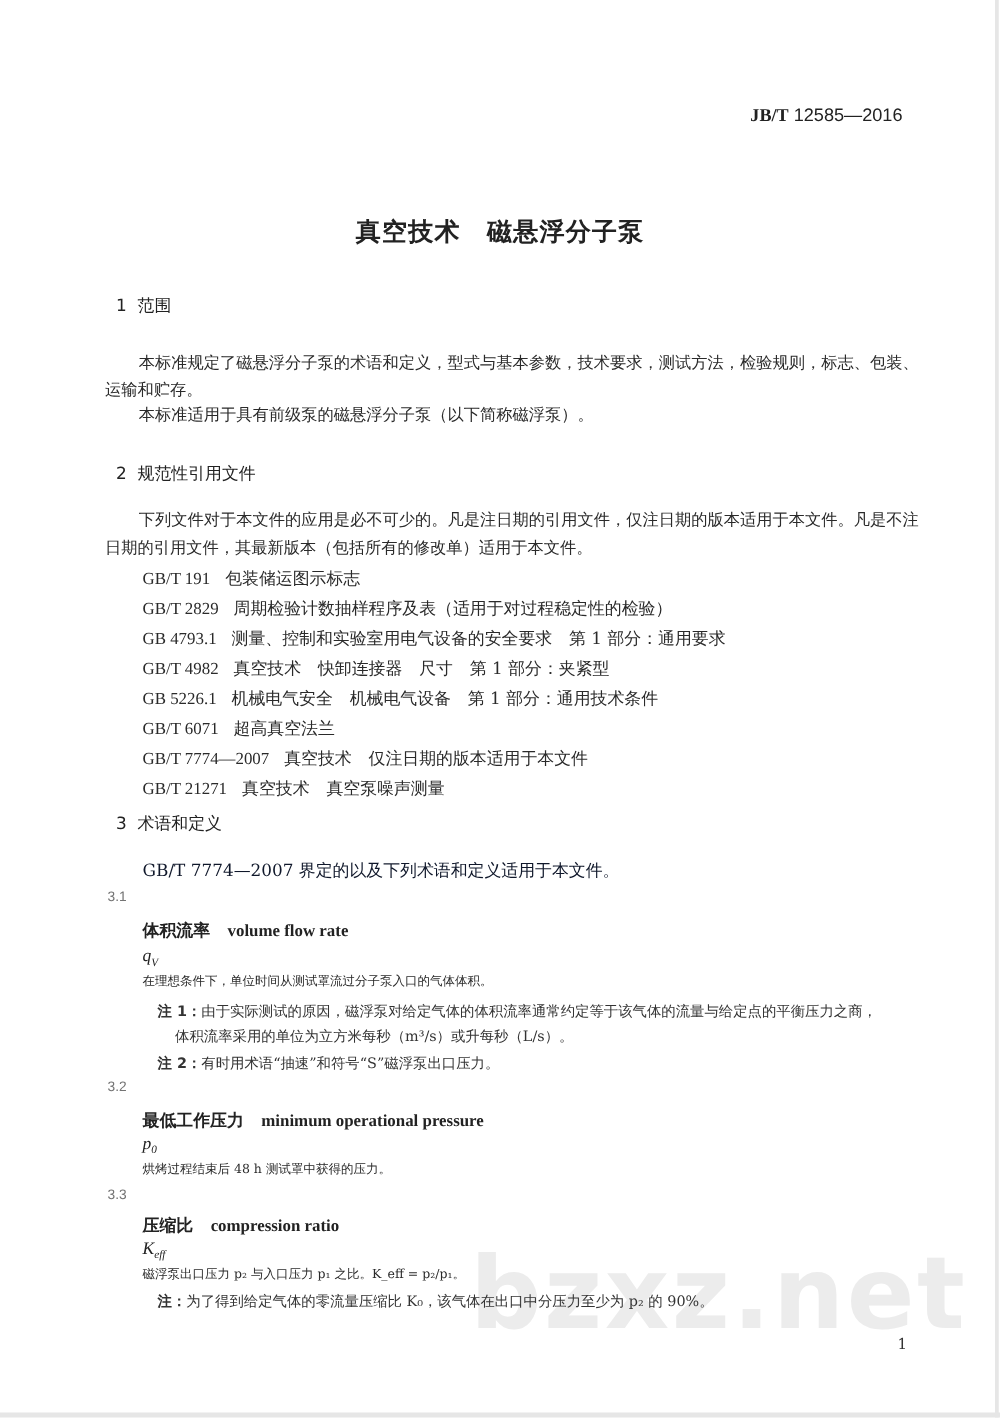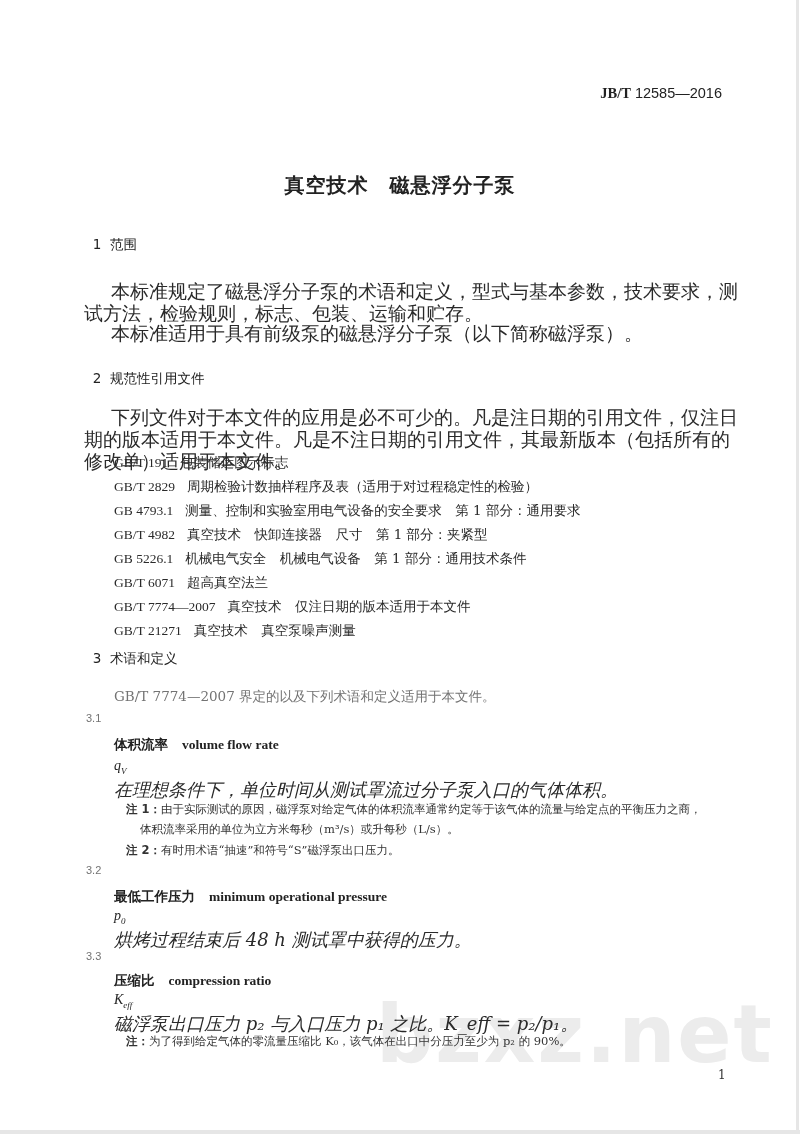--- a/index.html
+++ b/index.html
@@ -10,30 +10,30 @@
     }
     .page-border-right { position: absolute; left: 796px; top: 0; width: 3px; height: 1134px; background: #e6e6e6; }
     .page-border-bottom { position: absolute; left: 0; top: 1130px; width: 800px; height: 4px; background: #e6e6e6; }
 
     .abs { position: absolute; white-space: nowrap; }
     .std-code { right: 78px; top: 85px; font-size: 14.5px; font-family: "Liberation Sans", sans-serif; color: #222; }
     .std-code b { font-family: "Liberation Serif", serif; font-weight: bold; }
     .doc-title { left: 0; width: 800px; text-align: center; top: 172px; font-size: 20px; font-weight: bold; font-family: "DejaVu Sans", sans-serif; letter-spacing: 1px; color: #222; }
     .h1 { left: 84px; font-size: 13.5px; font-weight: normal; font-family: "DejaVu Sans", sans-serif; color: #222; text-align: center; }
     .h1 .num { display: inline-block; width: 26px; }
-    .para { left: 84px; width: 656px; font-size: 19px; line-height: 22px; white-space: normal; text-indent: 27px; color: #2a2a2a; }
-    .line { font-size: 13.5px; color: #737373; }
+    .para { left: 84px; width: 656px; font-size: 13px; line-height: 22px; white-space: normal; text-indent: 27px; color: #2a2a2a; }
+    .line { font-size: 13.5px; color: #0f172a; }
     .ref { left: 114px; font-size: 13.5px; color: #2a2a2a; }
     .ref .code { font-family: "Liberation Serif", serif; margin-right: 12px; }
     .subnum { left: 86px; font-size: 11px; font-family: "Liberation Sans", sans-serif; color: #737373; }
     .term { left: 114px; font-size: 13.5px; font-weight: bold; color: #222; }
     .term .en { font-family: "Liberation Serif", serif; margin-left: 14px; text-align: center; }
     .symbol { left: 114px; font-size: 14px; font-style: italic; font-family: "Liberation Serif", serif; color: #222; }
     .symbol sub { font-size: 9px; }
-    .def { left: 114px; font-size: 18px; color: #2a2a2a; font-style: italic; }
+    .def { left: 114px; font-size: 10px; color: #2a2a2a; }
     .note { left: 114px; font-size: 11.5px; color: #333; }
     .note .tag { font-weight: bold; font-family: "DejaVu Sans", sans-serif; margin-left: 12px; }
     .note-cont { left: 140px; font-size: 11.5px; color: #333; }
     .page-num { left: 718px; top: 1068px; font-size: 12px; color: #333; }
     .watermark { left: 376px; top: 988px; font-size: 80px; font-weight: bold; font-family: "DejaVu Sans", sans-serif; color: #ececec; letter-spacing: 2px; z-index: 0; }
     .fg { z-index: 1; }
   </style>
 </head>
 <body>
 

